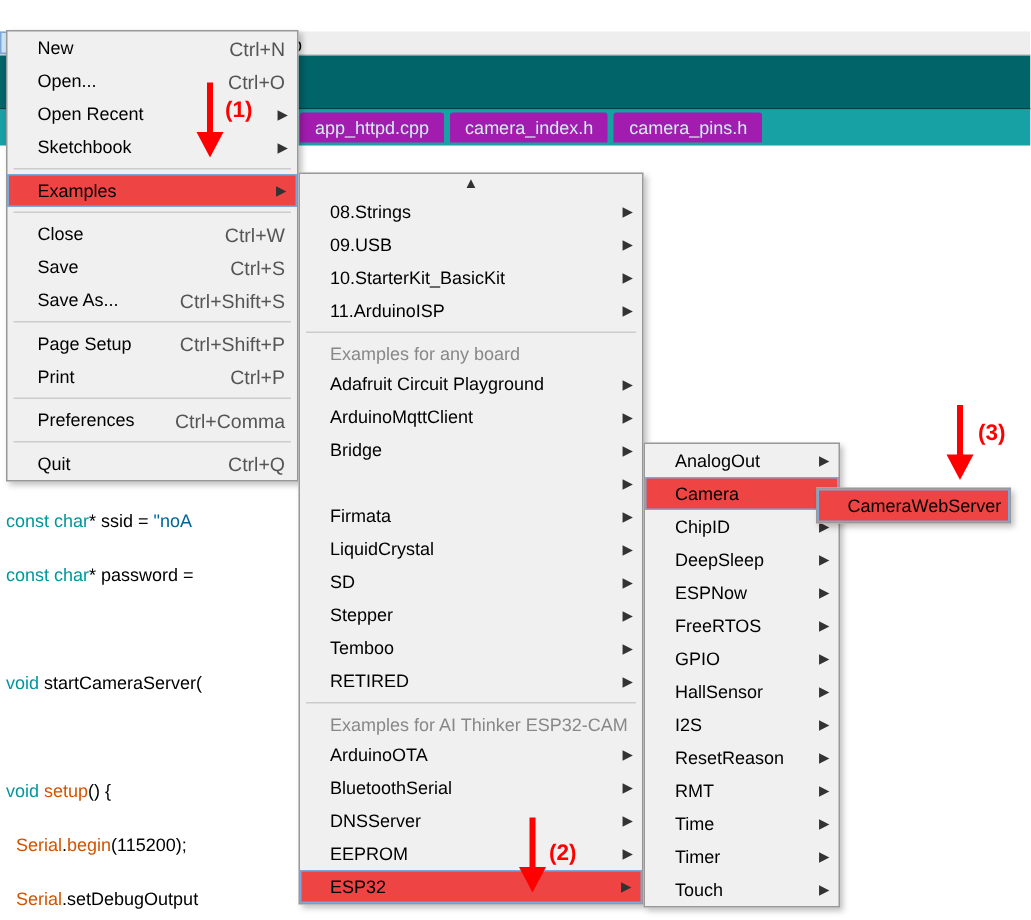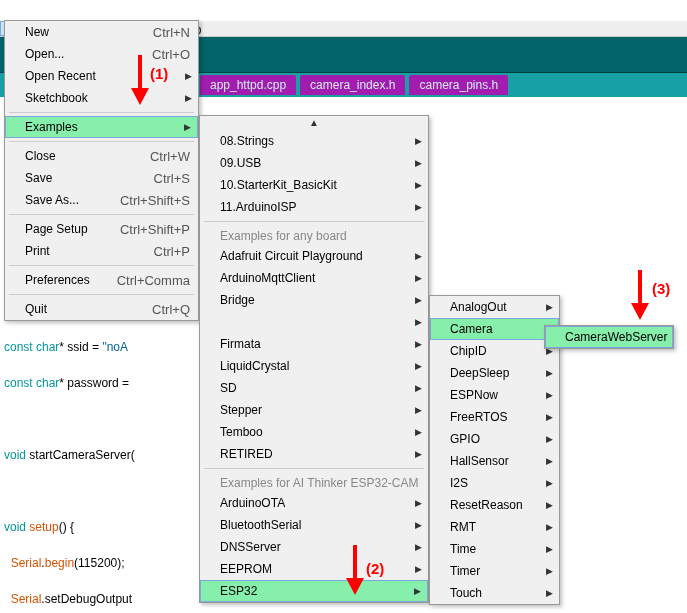--- a/index.html
+++ b/index.html
@@ -19,21 +19,21 @@
 .kw-func { color: #d35400; }
 .str { color: #006699; }
 
 .dropdown { position: absolute; background: #f0f0f0; border: 1px solid #999; box-shadow: 2px 2px 4px rgba(0,0,0,0.25); }
 .dropdown.file { left: 4px; top: 20px; width: 195px; }
 .dropdown.examples { left: 199px; top: 115px; width: 230px; }
 .dropdown.esp32 { left: 429px; top: 295px; width: 131px; }
 .dropdown.camera { left: 544px; top: 325px; width: 130px; }
 
 .menu-item { display: flex; align-items: center; height: 22px; padding: 0 8px 0 20px; cursor: default; position: relative; }
-.menu-item.hover { background: #86efac; border: 1px solid #7da7d9; padding: 0 7px 0 19px; height: 22px; }
+.menu-item.hover { background: #ef4444; border: 1px solid #7da7d9; padding: 0 7px 0 19px; height: 22px; }
 .menu-item .label { flex: 1; }
 .menu-item .shortcut { color: #555; font-size: 13px; }
 .menu-item .arrow { position: absolute; right: 6px; font-size: 9px; color: #333; }
 .menu-sep { height: 1px; background: #ccc; margin: 3px 4px; }
 .menu-header { color: #888; padding: 4px 8px 2px 20px; font-size: 12px; }
 .scroll-up { text-align: center; font-size: 10px; color: #333; height: 14px; line-height: 14px; }
 
 .annot { position: absolute; color: #f00; font-weight: bold; font-size: 15px; pointer-events: none; }
 .arrow-svg { position: absolute; pointer-events: none; }
 </style>

